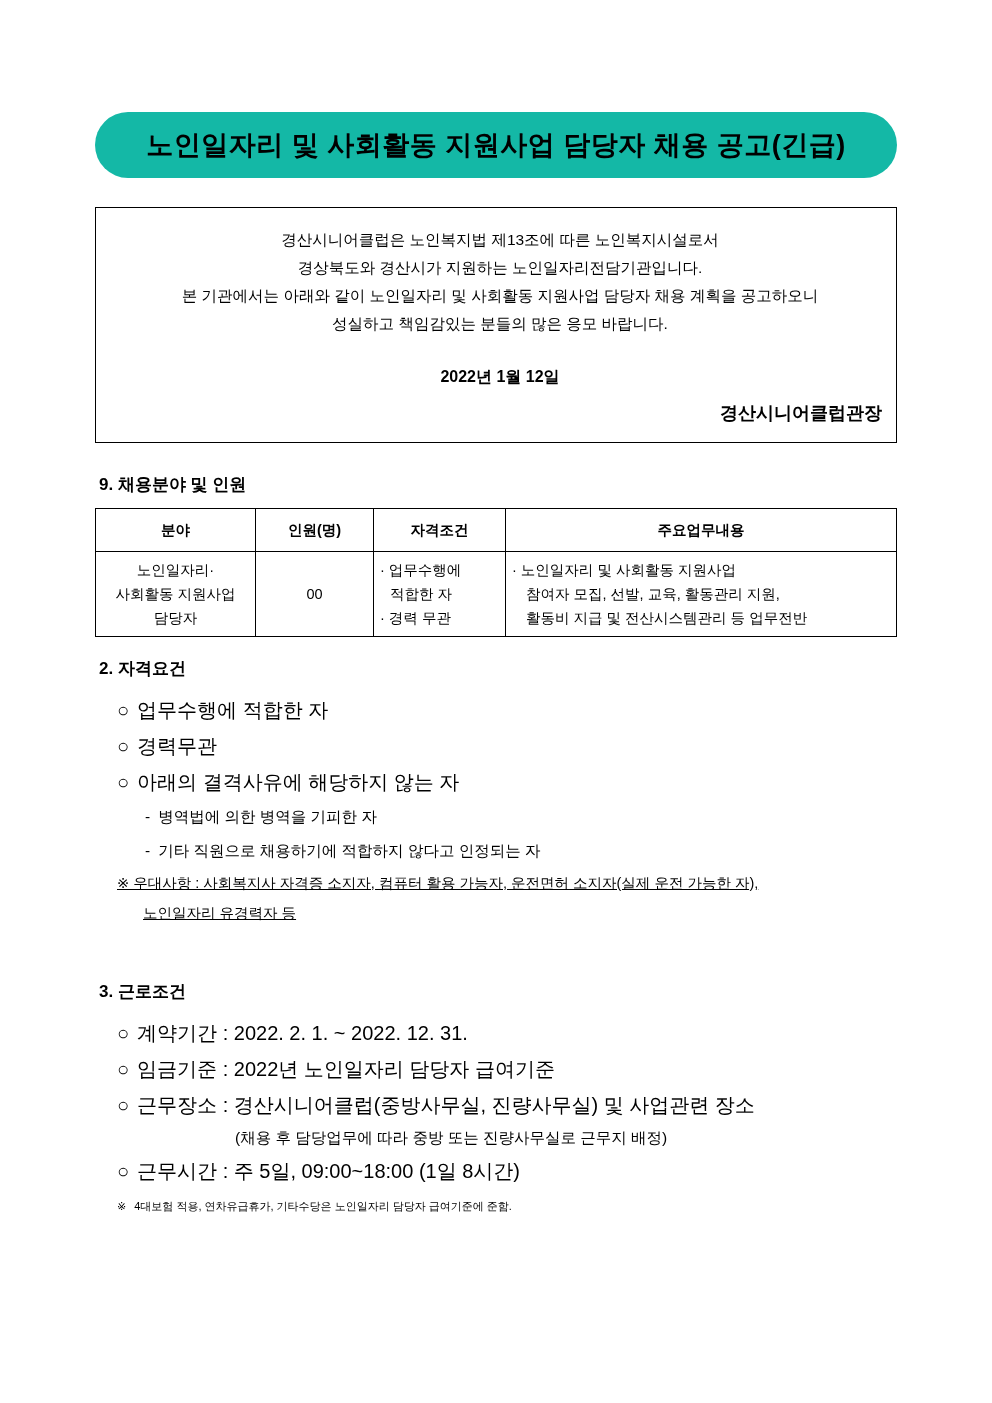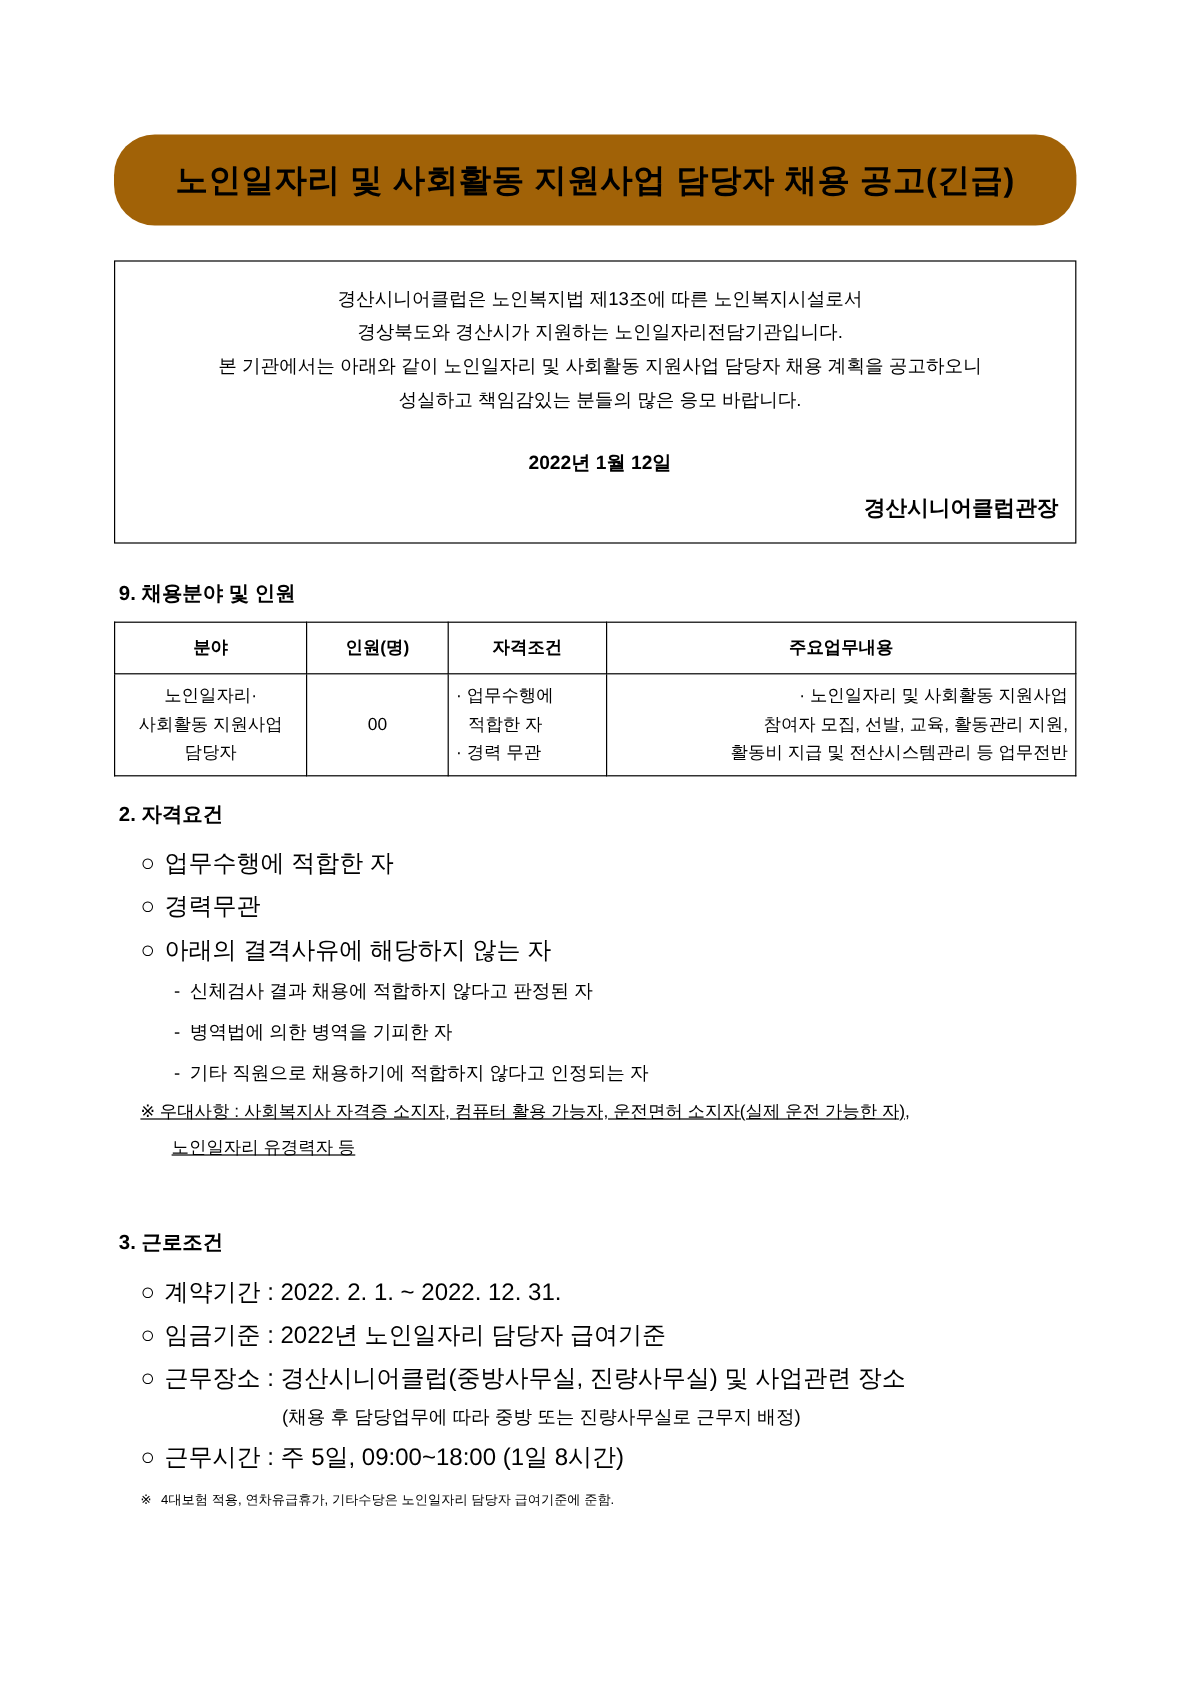--- a/index.html
+++ b/index.html
@@ -19,23 +19,23 @@
     width: 992px;
     height: 1403px;
     box-sizing: border-box;
     padding: 0 95px;
     position: relative;
   }
 
   
   .title-banner {
     margin-top: 112px;
-    background: #a16207;
+    background: #14b8a6;
     border-radius: 34px;
-    height: 76px;
+    height: 66px;
     display: flex;
     align-items: center;
     justify-content: center;
     padding: 0 20px;
   }
   .title-banner .title-text {
     font-size: 27px;
     font-weight: bold;
     letter-spacing: 0.5px;
     white-space: nowrap;
@@ -92,21 +92,21 @@
     vertical-align: middle;
   }
   table.recruit-table th {
     text-align: center;
     font-weight: bold;
     height: 30px;
   }
   td.c-field   { text-align: center; }
   td.c-count   { text-align: center; }
   td.c-qual    { text-align: left; padding-left: 14px; }
-  td.c-duty    { text-align: right; padding-left: 10px; }
+  td.c-duty    { text-align: left; padding-left: 10px; }
   .col-field { width: 160px; }
   .col-count { width: 118px; }
   .col-qual  { width: 132px; }
 
   
   .item-list { margin: 0; padding: 0; }
   .li-circle {
     font-size: 20px;
     line-height: 36px;
     padding-left: 22px;
@@ -207,23 +207,20 @@
       <span class="mark">○</span><span>업무수행에 적합한 자</span>
     </div>
     <div class="li-circle">
       <span class="mark">○</span><span>경력무관</span>
     </div>
     <div class="li-circle">
       <span class="mark">○</span><span>아래의 결격사유에 해당하지 않는 자</span>
     </div>
 
     <div class="li-dash">
-      <span class="mark">-</span><span>신체검사 결과 채용에 적합하지 않다고 판정된 자</span>
-    </div>
-    <div class="li-dash">
       <span class="mark">-</span><span>병역법에 의한 병역을 기피한 자</span>
     </div>
     <div class="li-dash">
       <span class="mark">-</span><span>기타 직원으로 채용하기에 적합하지 않다고 인정되는 자</span>
     </div>
   </div>
 
   <div class="note-underline">※ 우대사항 : 사회복지사 자격증 소지자, 컴퓨터 활용 가능자, 운전면허 소지자(실제 운전 가능한 자),</div>
   <div class="note-underline-2">노인일자리 유경력자 등</div>
 

